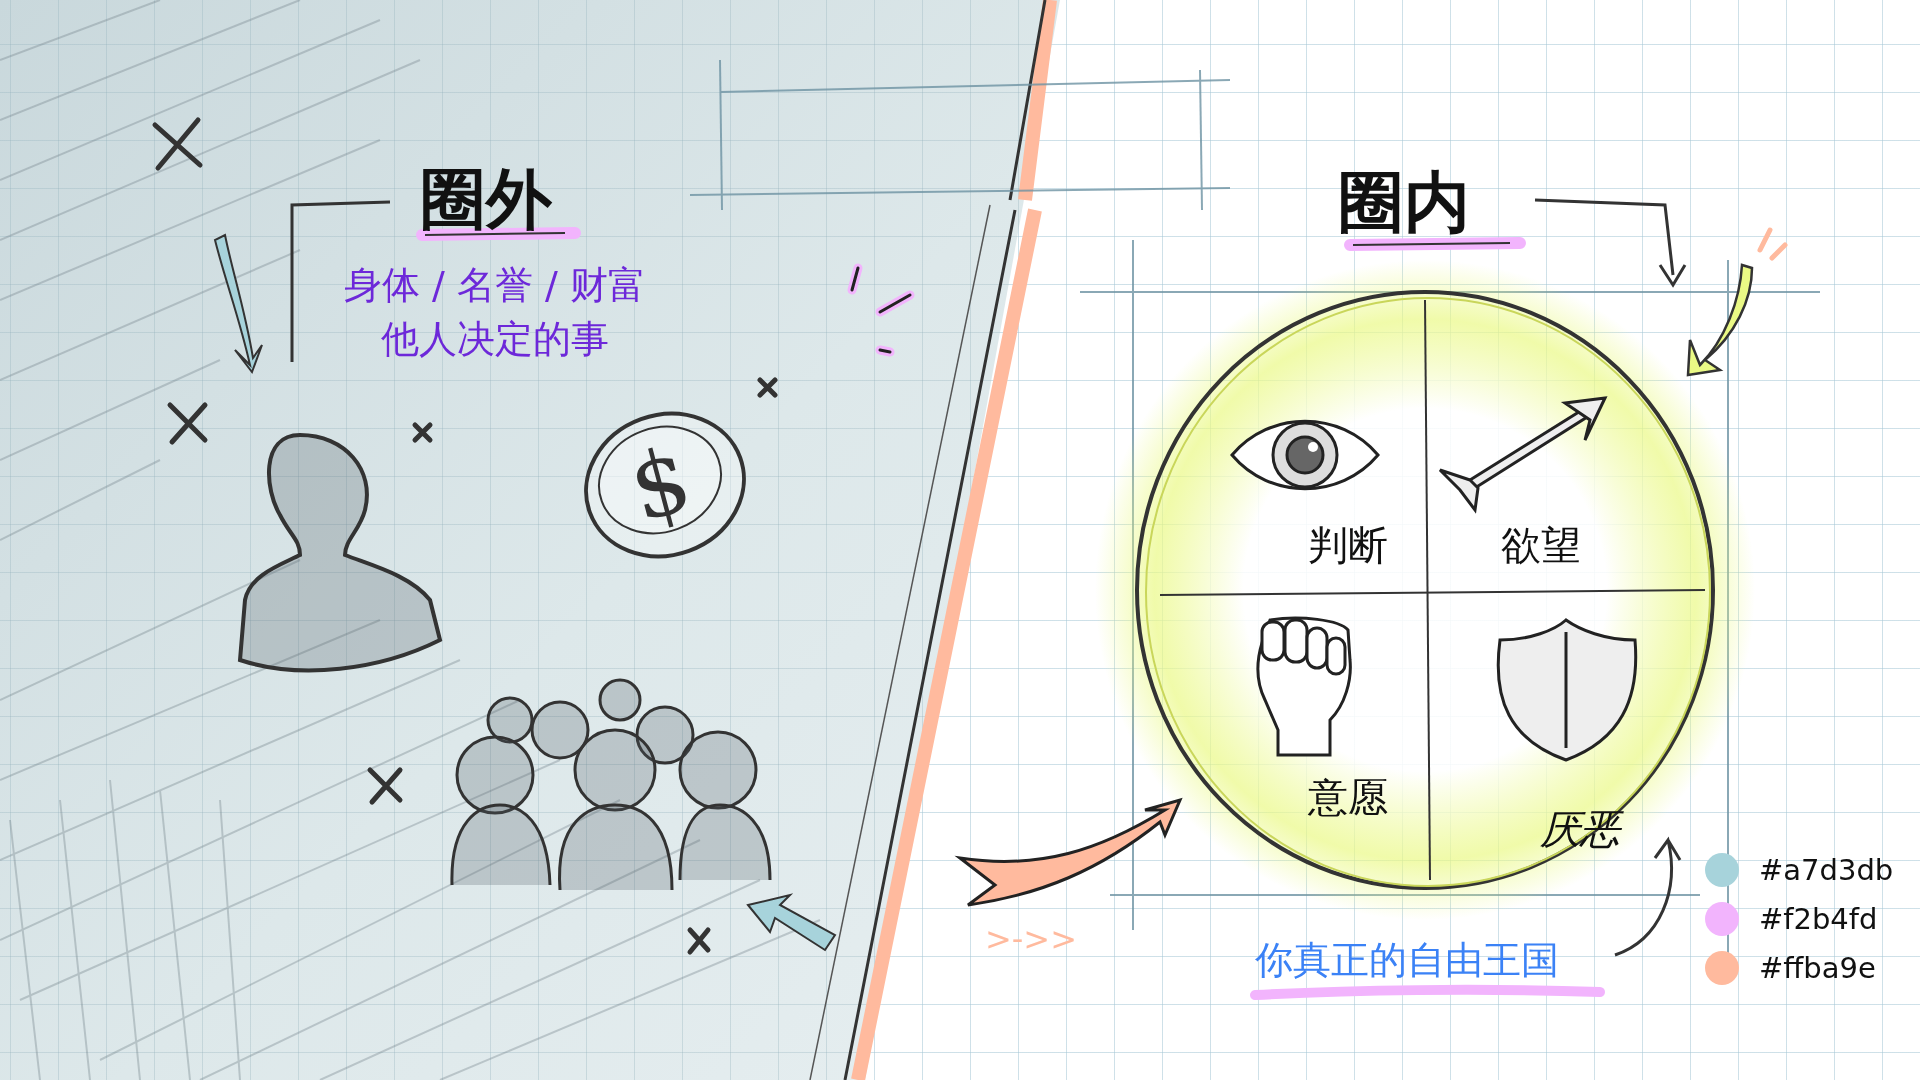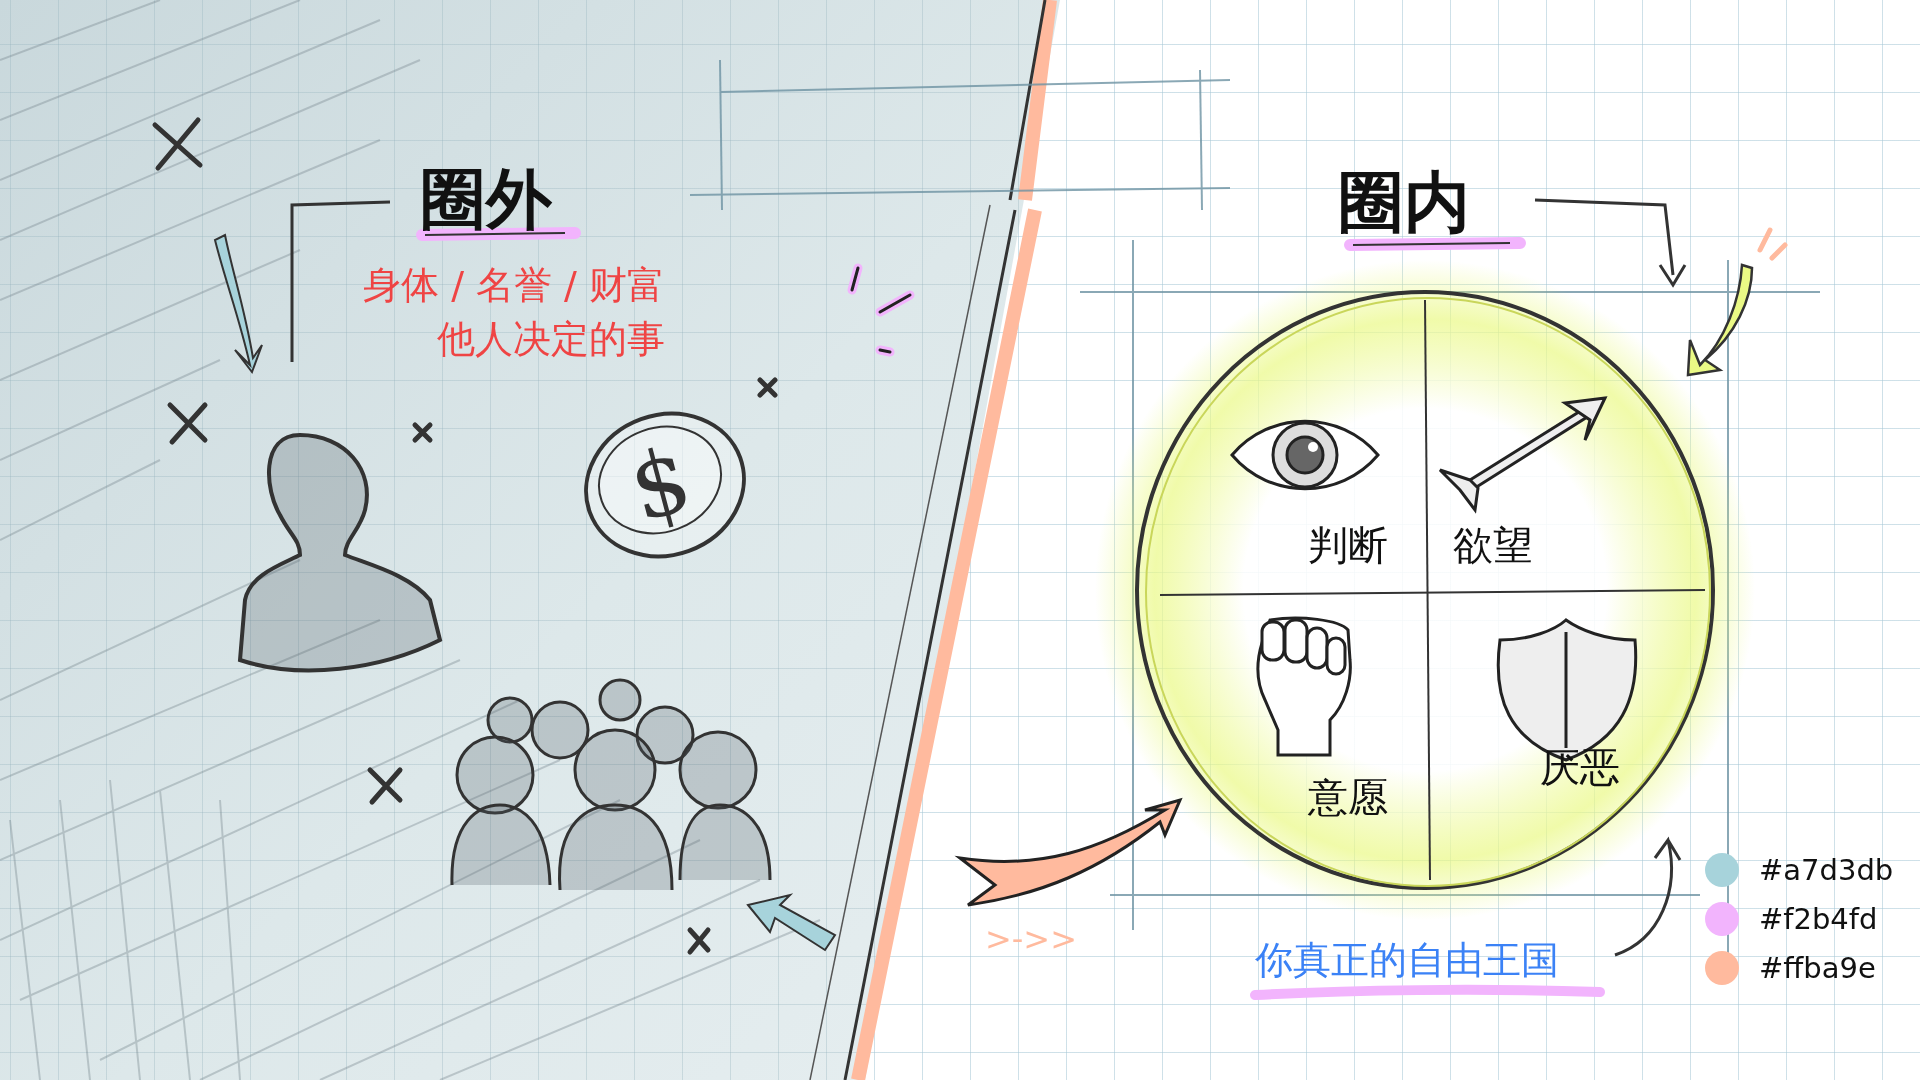--- a/index.html
+++ b/index.html
@@ -16,21 +16,21 @@
     background:linear-gradient(135deg,#c9d8dc 0%,#dde8ea 40%,#e6eef0 70%,#dbe6e9 100%);}
   .left-grid{position:absolute;inset:0;
     background-image:
       linear-gradient(to right, rgba(150,180,190,.35) 1px, transparent 1px),
       linear-gradient(to bottom, rgba(150,180,190,.35) 1px, transparent 1px);
     background-size:48px 48px;background-position:10px 44px;}
   svg.layer{position:absolute;inset:0;}
   .title-box{position:absolute;left:700px;top:75px;width:520px;height:120px;display:flex;align-items:center;justify-content:center;}
   .title{font-size:86px;font-weight:bold;color:#111;letter-spacing:4px;}
   .heading{position:absolute;font-size:66px;font-weight:bold;color:#111;}
-  .subtext{position:absolute;font-size:38px;color:#ef4444;text-align:right;line-height:54px;}
+  .subtext{position:absolute;font-size:38px;color:#6d28d9;text-align:center;line-height:54px;}
   .quad-label{position:absolute;font-size:40px;color:#111;width:160px;text-align:right;}
   .kingdom{position:absolute;left:1255px;top:935px;font-size:38px;color:#3b82f6;}
   .legend{position:absolute;left:1705px;top:845px;}
   .legend-row{display:flex;align-items:center;height:49px;}
   .swatch{width:34px;height:34px;border-radius:50%;margin-right:20px;}
   .legend-text{font-size:29px;color:#111;}
 </style>
 </head>
 <body>
 
@@ -173,23 +173,23 @@
 
   <div class="heading" style="left:420px;top:155px;text-align:center;">圈外</div>
   <div class="subtext" style="left:325px;top:258px;width:340px;">
     <div>身体 / 名誉 / 财富</div>
     <div>他人决定的事</div>
   </div>
 
   <div class="heading" style="left:1318px;top:158px;margin-left:20px;">圈内</div>
 
   <div class="quad-label" style="left:1228px;top:518px;">判断</div>
-  <div class="quad-label" style="left:1373px;top:518px;">欲望</div>
+  <div class="quad-label" style="left:1421px;top:518px;">欲望</div>
   <div class="quad-label" style="left:1228px;top:770px;">意愿</div>
-  <div class="quad-label" style="left:1460px;top:740px;">厌恶</div>
+  <div class="quad-label" style="left:1460px;top:802px;font-style:italic;">厌恶</div>
 
   <div class="kingdom">你真正的自由王国</div>
 
   <div class="legend">
     <div class="legend-row">
       <span class="swatch" style="background:#a7d3db"></span>
       <span class="legend-text">#a7d3db</span>
     </div>
     <div class="legend-row">
       <span class="swatch" style="background:#f2b4fd"></span>

